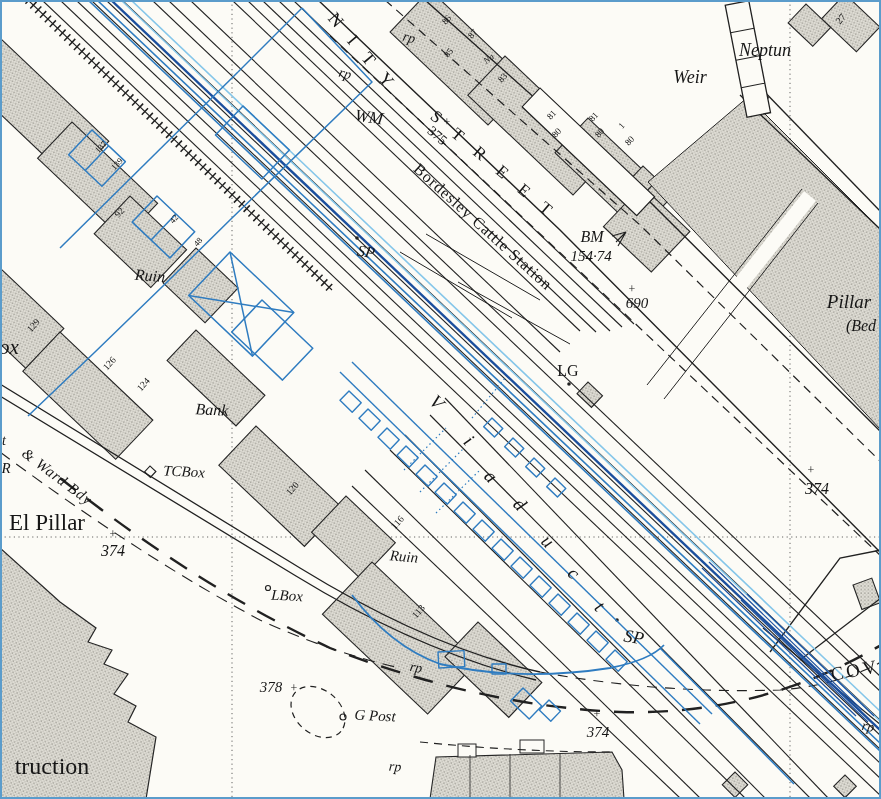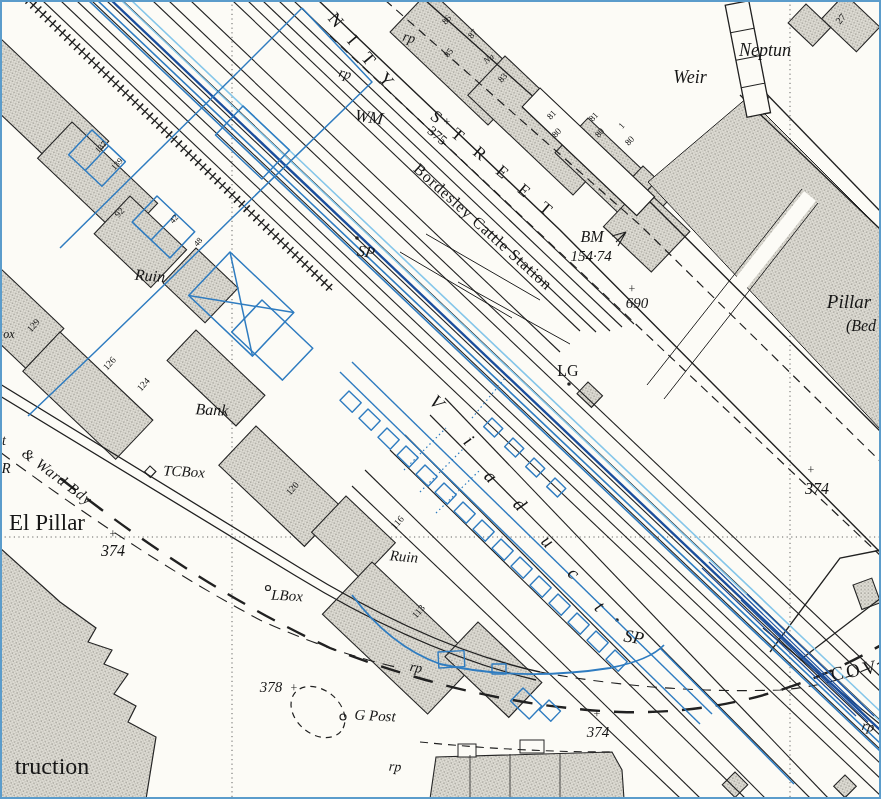--- a/index.html
+++ b/index.html
@@ -404,21 +404,21 @@
       <div class="lbl" style="left: 120px; top: 213px; font-size: 9.5px; transform: translate(-50%, -50%) rotate(-48deg);">92</div>
       <div class="lbl" style="left: 101px; top: 147px; font-size: 8.5px; transform: translate(-50%, -50%) rotate(-48deg);">137</div>
       <div class="lbl" style="left: 117px; top: 164px; font-size: 8.5px; transform: translate(-50%, -50%) rotate(-48deg);">139</div>
       <div class="lbl" style="left: 174px; top: 219px; font-size: 8.5px; transform: translate(-50%, -50%) rotate(-48deg);">42</div>
       <div class="lbl" style="left: 198px; top: 242px; font-size: 8.5px; transform: translate(-50%, -50%) rotate(-48deg);">48</div>
       <div class="lbl" style="left: 110px; top: 364px; font-size: 9.5px; transform: translate(-50%, -50%) rotate(-48deg);">126</div>
       <div class="lbl" style="left: 144px; top: 385px; font-size: 9.5px; transform: translate(-50%, -50%) rotate(-48deg);">124</div>
       <div class="lbl" style="left: 293px; top: 489px; font-size: 9.5px; transform: translate(-50%, -50%) rotate(-48deg);">120</div>
       <div class="lbl" style="left: 398px; top: 523px; font-size: 9.5px; transform: translate(-50%, -50%) rotate(-48deg);">116</div>
       <div class="lbl" style="left: 419px; top: 612px; font-size: 9.5px; transform: translate(-50%, -50%) rotate(-48deg);">113</div>
-      <div class="lbl" style="left: 9px; top: 334px; font-size: 12px; transform: translate(-50%, -50%) rotate(0deg); font-style: italic;">ox</div>
+      <div class="lbl" style="left: 9px; top: 347px; font-size: 21px; transform: translate(-50%, -50%) rotate(0deg); font-style: italic;">ox</div>
       <div class="lbl" style="left: 57px; top: 477px; font-size: 15px; transform: translate(-50%, -50%) rotate(37deg); font-style: italic; letter-spacing: 1px;">&amp; Ward Bdy</div>
       <div class="lbl" style="left: 4px; top: 441px; font-size: 14px; transform: translate(-50%, -50%) rotate(0deg); font-style: italic;">t</div>
       <div class="lbl" style="left: 6px; top: 468px; font-size: 15px; transform: translate(-50%, -50%) rotate(0deg); font-style: italic;">R</div>
       <div class="lbl" style="left: 47px; top: 522px; font-size: 23px; transform: translate(-50%, -50%) rotate(0deg);">El Pillar</div>
       <div class="lbl" style="left: 113px; top: 551px; font-size: 16px; transform: translate(-50%, -50%) rotate(0deg); font-style: italic;">374</div>
       <div class="lbl" style="left: 113px; top: 534px; font-size: 12px; transform: translate(-50%, -50%) rotate(0deg);">+</div>
       <div class="lbl" style="left: 184px; top: 472px; font-size: 15px; transform: translate(-50%, -50%) rotate(3deg); font-style: italic;">TCBox</div>
       <div class="lbl" style="left: 287px; top: 596px; font-size: 15px; transform: translate(-50%, -50%) rotate(3deg); font-style: italic;">LBox</div>
       <div class="lbl" style="left: 271px; top: 687px; font-size: 15px; transform: translate(-50%, -50%) rotate(0deg); font-style: italic;">378</div>
       <div class="lbl" style="left: 294px; top: 688px; font-size: 12px; transform: translate(-50%, -50%) rotate(0deg);">+</div>

